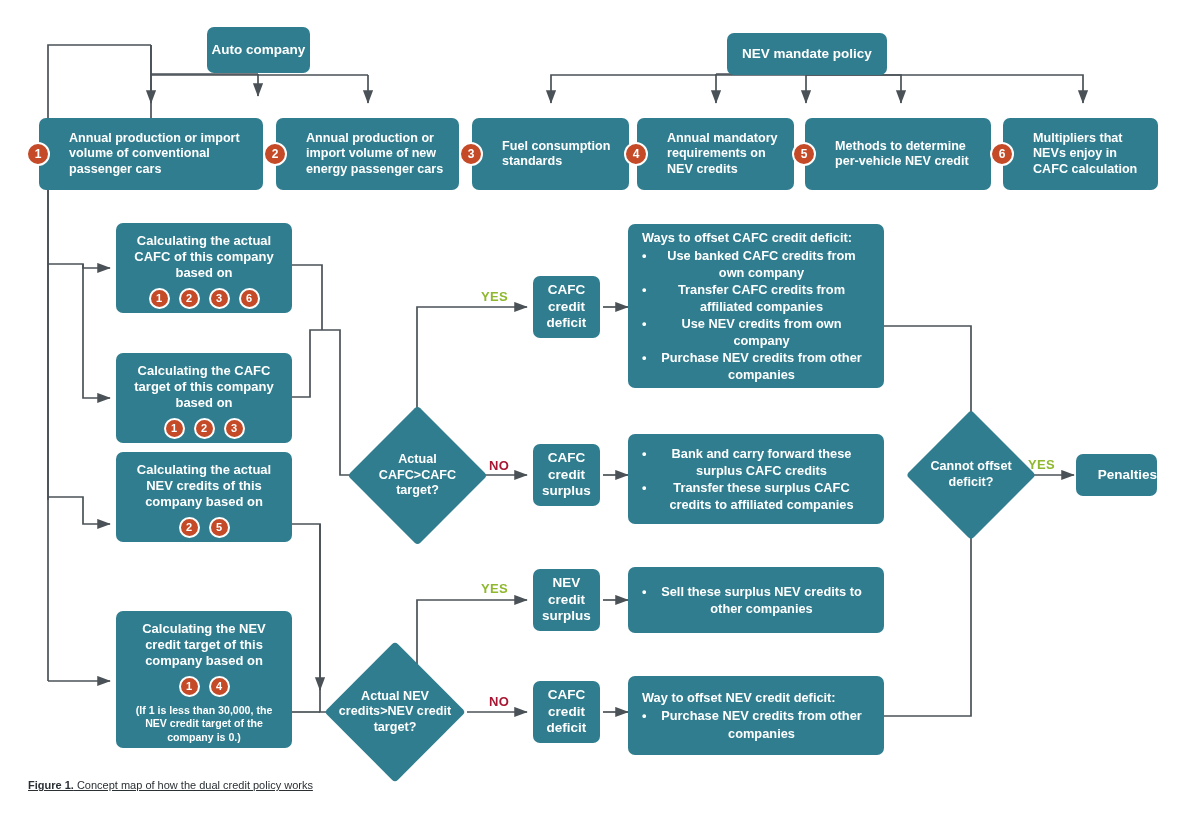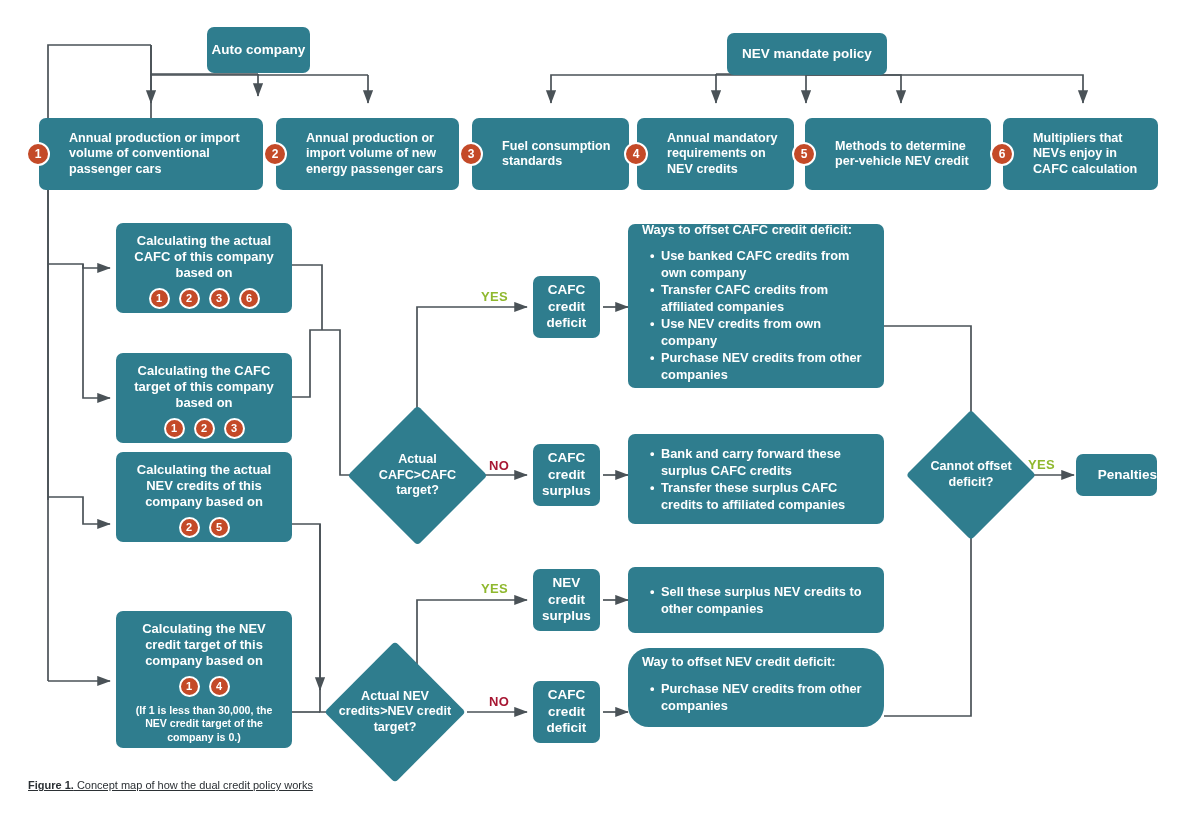--- a/index.html
+++ b/index.html
@@ -58,21 +58,21 @@
     box-sizing:border-box;line-height:1;
   }
 
   .calcbox{font-size:13px;line-height:1.26;text-align:center;align-items:center;padding:10px 12px;}
   .note{font-size:10.6px;line-height:1.3;margin-top:7px;text-align:center;font-weight:bold;}
 
   .smallbox{font-size:13.5px;line-height:1.3;text-align:center;align-items:flex-end;justify-content:center;}
 
   .listbox{padding:12px 14px;font-size:12.8px;line-height:1.33;justify-content:center;}
   .listbox .lhead{margin-bottom:1px;}
-  .listbox ul{margin:8px;padding:0;list-style:none;}
+  .listbox ul{margin:0;padding:0;list-style:none;text-align:center;}
   .listbox li{position:relative;padding-left:11px;margin:0;}
   .listbox li:before{content:"\2022";position:absolute;left:0;top:0;}
 
   
   .diamond{position:absolute;z-index:3;}
   .diamond .dshape{
     position:absolute;inset:0;background:#2F7D8E;
     transform:rotate(45deg);border-radius:4px;
   }
   .diamond .dlabel{
@@ -287,21 +287,21 @@
       <li>Transfer these surplus CAFC credits to affiliated companies</li>
     </ul>
   </div>
 
   <div class="node listbox" style="left:628px;top:567px;width:256px;height:66px;">
     <ul>
       <li>Sell these surplus NEV credits to other companies</li>
     </ul>
   </div>
 
-  <div class="node listbox" style="left:628px;top:648px;width:256px;height:79px;border-radius:21px;">
+  <div class="node listbox" style="left:628px;top:676px;width:256px;height:79px;">
     <div class="lhead">Way to offset NEV credit deficit:</div>
     <ul>
       <li>Purchase NEV credits from other companies</li>
     </ul>
   </div>
 
   <div class="edgelabel lbl-yes" style="left:481px;top:289px;">YES</div>
   <div class="edgelabel lbl-no" style="left:489px;top:458px;">NO</div>
   <div class="edgelabel lbl-yes" style="left:481px;top:581px;">YES</div>
   <div class="edgelabel lbl-no" style="left:489px;top:694px;">NO</div>

